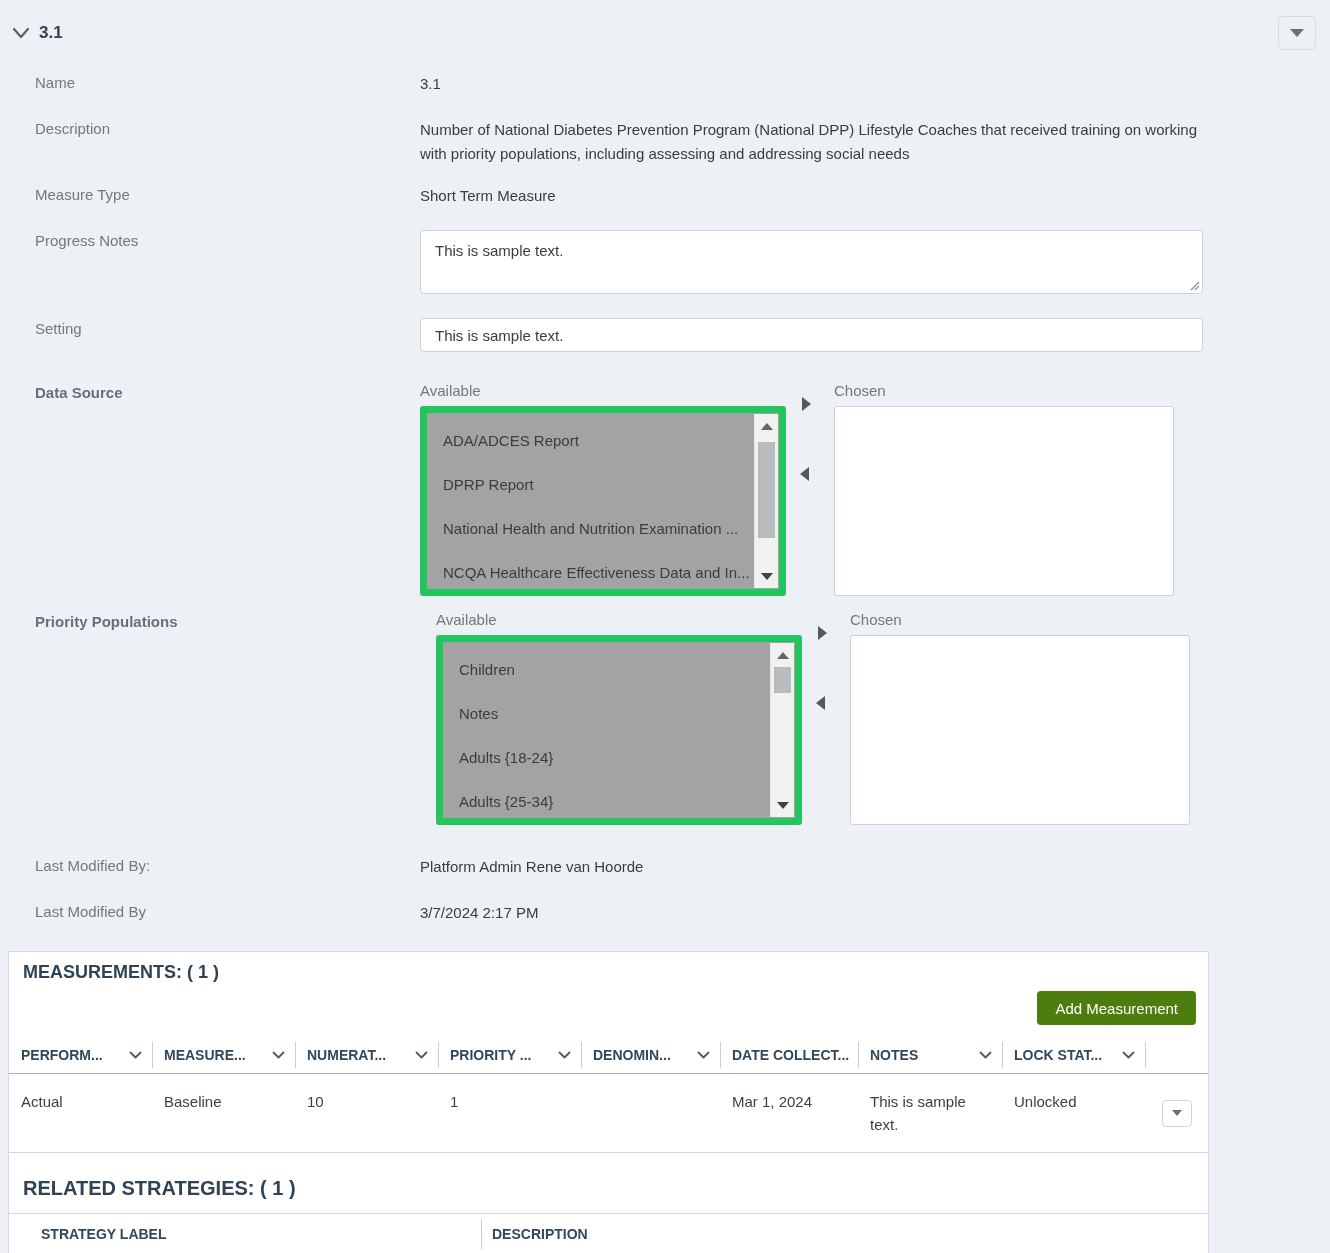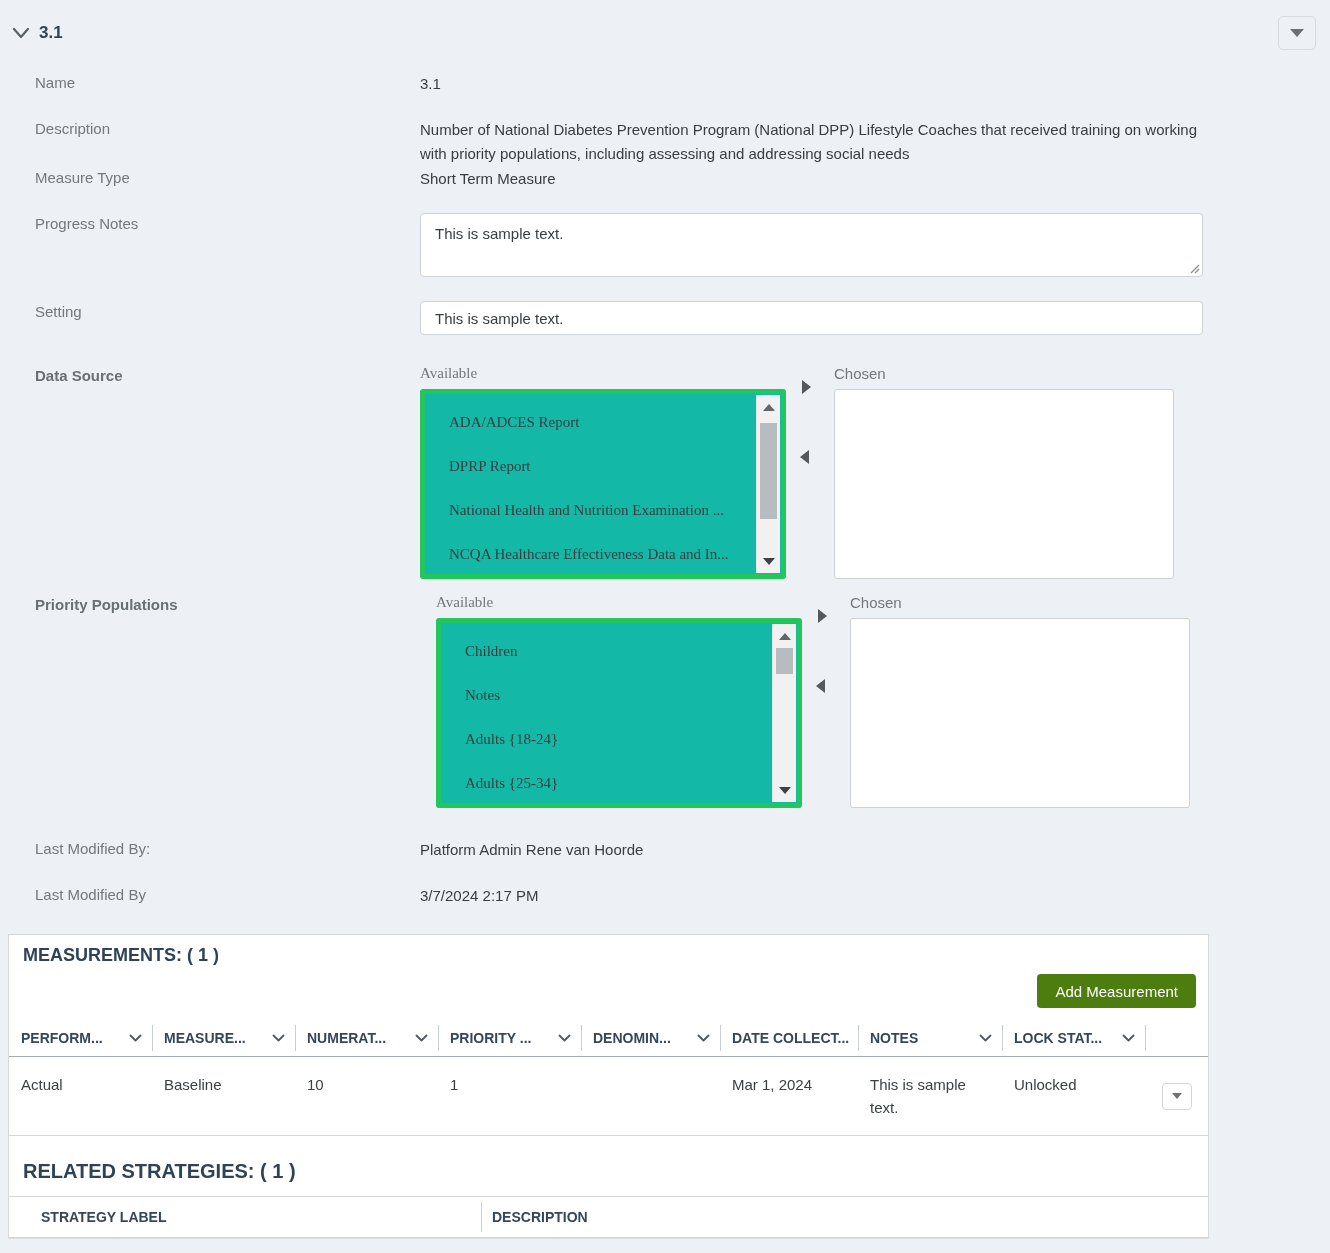--- a/index.html
+++ b/index.html
@@ -24,21 +24,21 @@
 
   
   .form { padding-left:35px; }
   .frow { display:grid; grid-template-columns:385px 783px; align-items:start; }
   .flabel { color:#73787c; font-size:15px; padding-top:2px; }
   .flabel.strong { font-weight:bold; color:#697075; }
   .fvalue { color:#383d40; line-height:24px; }
 
   .r-name  { margin-top:22px; }
   .r-desc  { margin-top:22px; }
-  .r-mtype { margin-top:1px; }
+  .r-mtype { margin-top:18px; }
   .r-notes { margin-top:22px; }
   .r-set   { margin-top:24px; }
   .r-ds    { margin-top:30px; }
   .r-pp    { margin-top:15px;gap:16px; }
   .r-lm1   { margin-top:30px; }
   .r-lm2   { margin-top:22px; }
 
   .ta-wrap { position:relative; width:783px; }
   textarea.notes {
     width:783px; height:64px; resize:none; display:block;
@@ -50,27 +50,27 @@
 
   input.setting {
     width:783px; height:34px; display:block;
     border:1px solid #cdd2d6; border-radius:4px; background:#fff;
     padding:0 14px; font-family:"Liberation Sans", sans-serif;
     font-size:15px; color:#383d40; outline:none;
   }
 
   
   .dual { display:flex; }
-  .list-col { width:366px;font-family:Liberation Serif, serif; }
+  .list-col { width:366px; }
   .mid-col { width:48px; position:relative; }
   .chosen-col { width:340px; }
   .box-label { color:#73787c; font-size:15px; margin-bottom:7px; }
   .listbox {
-    position:relative; height:190px; background:#14b8a6;
-    border:5px solid #22c55e; border-radius:3px; overflow:hidden;padding-left:8px;
+    position:relative; height:190px; background:#a3a3a3;
+    border:7px solid #22c55e; border-radius:3px; overflow:hidden;
   }
   .listbox .items { padding:6px 0 0 0; }
   .lb-item { padding:10px 26px 10px 16px; height:44px; line-height:24px;
     white-space:nowrap; overflow:hidden; cursor:pointer; color:#383d40; }
   .scrollbar { position:absolute; top:1px; right:1px; bottom:1px; width:24px;
     background:#f1f1f1; border-left:1px solid #e6e6e6; }
   .sb-btn { position:absolute; left:0; right:0; height:20px;
     display:flex; align-items:center; justify-content:center; cursor:pointer; }
   .sb-up { top:2px; } .sb-down { bottom:2px; }
   .tri-up-sm { width:0; height:0; border-left:6px solid transparent; border-right:6px solid transparent; border-bottom:7px solid #60666a; }

